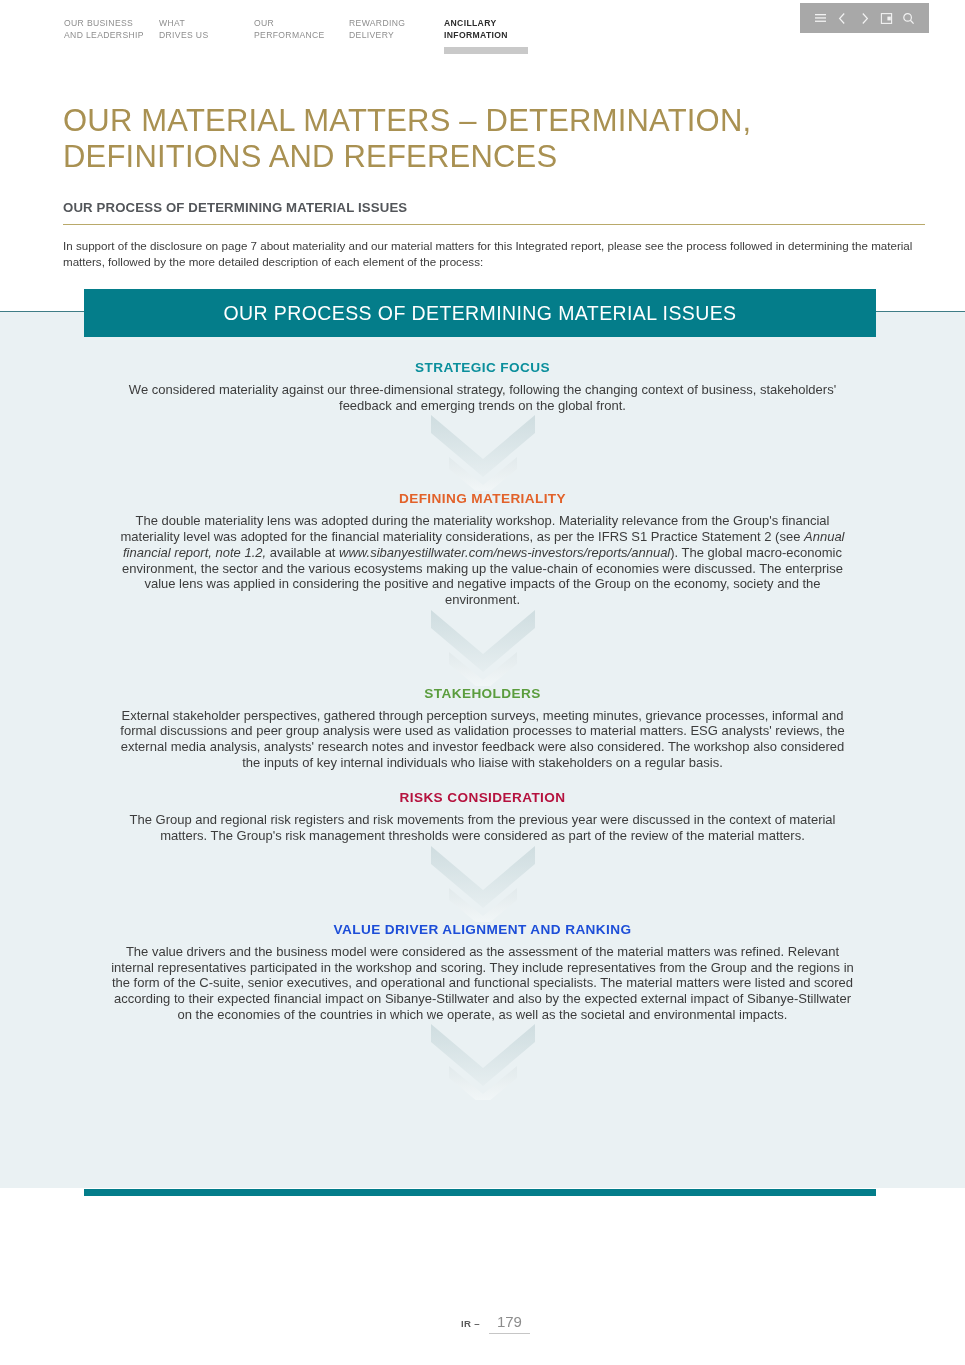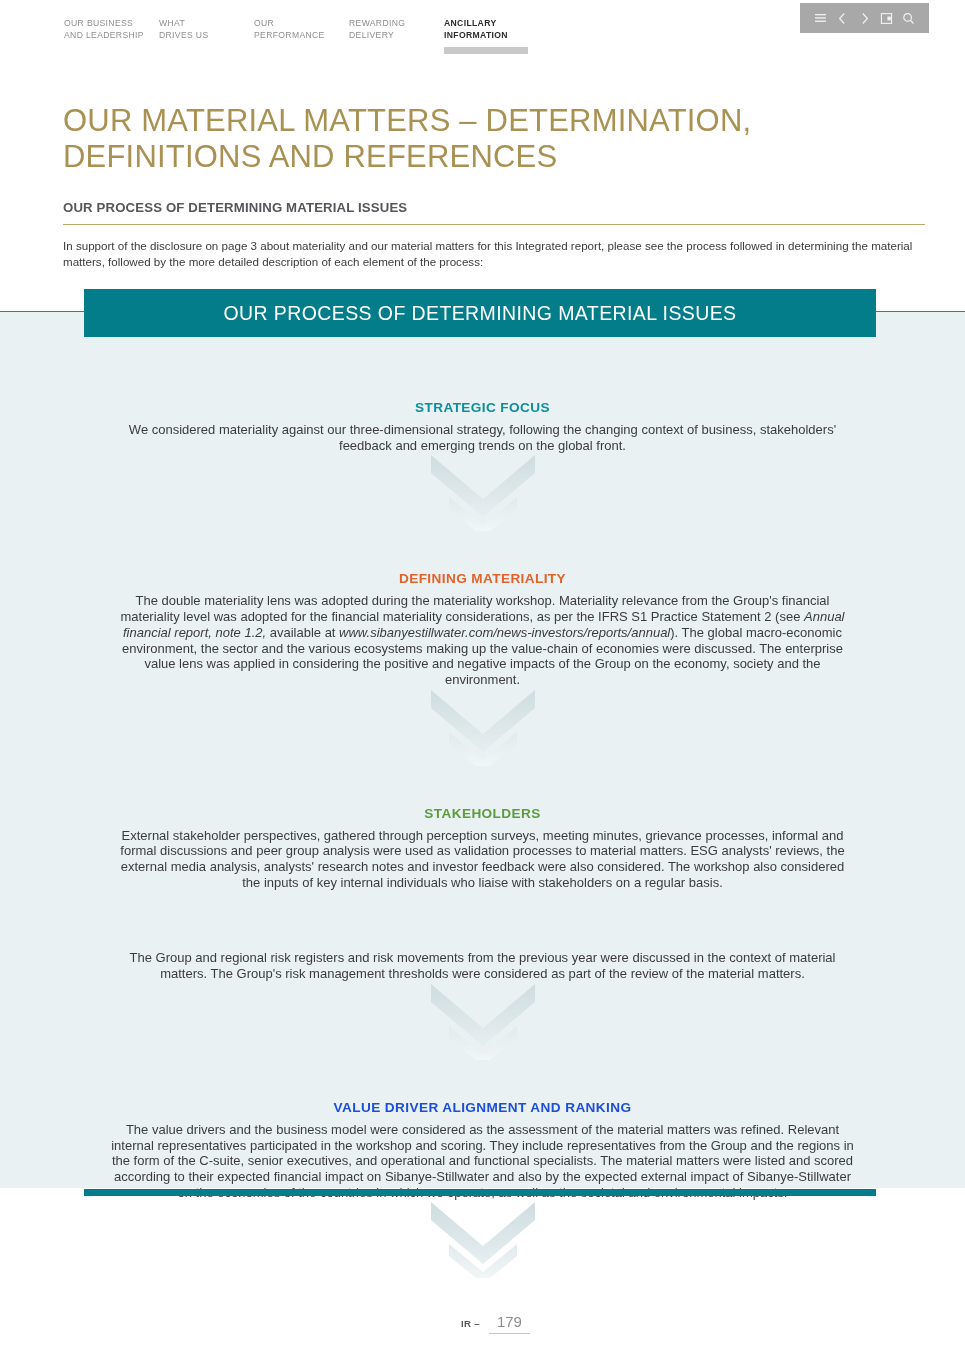--- a/index.html
+++ b/index.html
@@ -159,21 +159,21 @@
     background: #047d8a;
   }
 
   
   .steps {
     position: absolute;
     top: 360px;
     left: 0;
     width: 965px;
   }
-  .step { width: 965px; margin-top: 40px; }
+  .step { width: 965px; }
   .step-title {
     text-align: center;
     font-size: 13.6px;
     font-weight: bold;
     letter-spacing: 0.4px;
     text-transform: uppercase;
     margin-bottom: 7px;
   }
   .step-body {
     margin: 0 auto;
@@ -239,21 +239,21 @@
       <svg width="13" height="13" viewBox="0 0 13 13">
         <circle cx="5.6" cy="5.4" r="3.8" fill="none" stroke="#f2f2f2" stroke-width="1.2"></circle>
         <line x1="8.4" y1="8.3" x2="11.6" y2="11.6" stroke="#f2f2f2" stroke-width="1.3"></line>
       </svg>
     </span>
   </div>
 
   <h1 class="page-title">OUR MATERIAL MATTERS – DETERMINATION, DEFINITIONS AND REFERENCES</h1>
   <h2 class="section-subtitle">OUR PROCESS OF DETERMINING MATERIAL ISSUES</h2>
   <div class="gold-rule"></div>
-  <p class="intro-para">In support of the disclosure on page 3 about materiality and our material matters for this Integrated report, please see the process followed in determining the material matters, followed by the more detailed description of each element of the process:</p>
+  <p class="intro-para">In support of the disclosure on page 7 about materiality and our material matters for this Integrated report, please see the process followed in determining the material matters, followed by the more detailed description of each element of the process:</p>
 
   <div class="light-panel"></div>
   <div class="panel-topline"></div>
 
   <div class="teal-banner">
     <span class="teal-banner-text">OUR PROCESS OF DETERMINING MATERIAL ISSUES</span>
   </div>
 
   <div class="steps" id="steps">
       <div class="step">
@@ -299,20 +299,21 @@
     <polygon points="26,44 60,72 94,44 94,56 60,84 26,56" fill="url(#cg2)"></polygon>
   </svg>
         </div>
       </div>
       <div class="step">
         <div class="step-title" style="color: rgb(91, 157, 62);">STAKEHOLDERS</div>
         <div class="step-body">External stakeholder perspectives, gathered through perception surveys, meeting minutes, grievance processes, informal and formal discussions and peer group analysis were used as validation processes to material matters. ESG analysts' reviews, the external media analysis, analysts' research notes and investor feedback were also considered. The workshop also considered the inputs of key internal individuals who liaise with stakeholders on a regular basis.</div>
       </div>
       <div style="height: 20px;"></div>
       <div class="step">
+        <div class="step-title" style="color: rgb(181, 18, 62);">RISKS CONSIDERATION</div>
         <div class="step-body">The Group and regional risk registers and risk movements from the previous year were discussed in the context of material matters. The Group's risk management thresholds were considered as part of the review of the material matters.</div>
       </div>
       <div class="chev-wrap">
         <div class="chev">
           <svg width="120" height="78" viewBox="0 0 120 78">
     <defs>
       <linearGradient id="cg1" x1="0" y1="0" x2="0" y2="1">
         <stop offset="0%" stop-color="#cfdde0"></stop>
         <stop offset="100%" stop-color="#e6eef0"></stop>
       </linearGradient>

